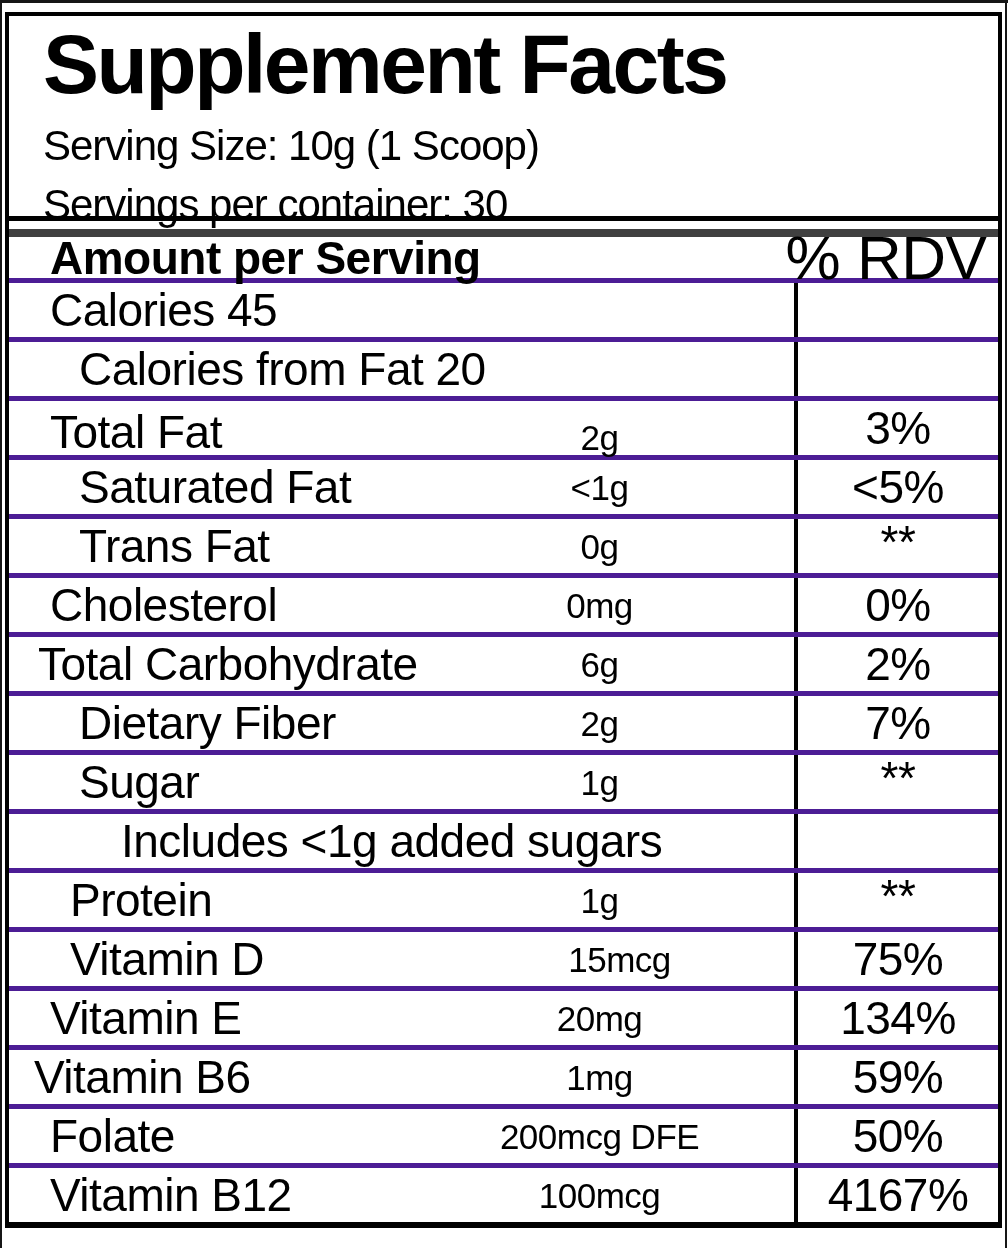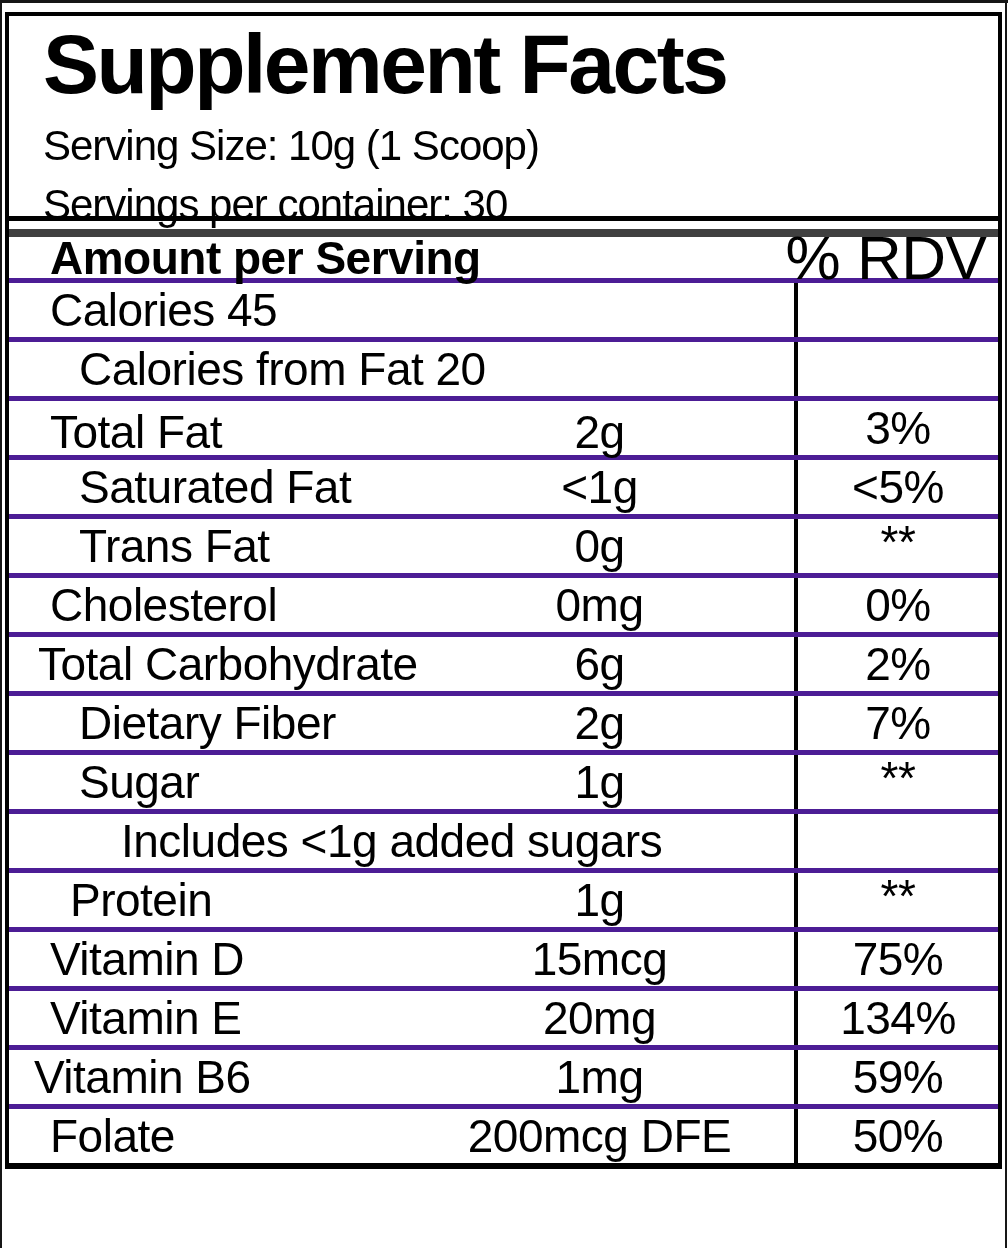--- a/index.html
+++ b/index.html
@@ -86,21 +86,21 @@
     font-size: 46px;
     letter-spacing: -0.5px;
     line-height: 1;
     white-space: nowrap;
   }
   .amt {
     position: absolute;
     left: 400px;
     width: 381px;
     text-align: center;
-    font-size: 46px;
+    font-size: 35px;
     letter-spacing: -0.5px;
     line-height: 1;
     white-space: nowrap;
   }
   .cell-rdv {
     width: 204px;
     border-left: 4px solid #000;
     display: flex;
     align-items: center;
     justify-content: center;
@@ -206,21 +206,21 @@
     <div class="cell-rdv"></div>
   </div>
   <div class="row">
     <div class="cell-main" style="padding-left: 61px;">
         <span class="lbl">Protein</span>
         <span class="amt">1g</span>
       </div>
     <div class="cell-rdv top">**</div>
   </div>
   <div class="row">
-    <div class="cell-main" style="padding-left: 41px;">
+    <div class="cell-main" style="padding-left: 41px; margin-left: 20px;">
         <span class="lbl">Vitamin D</span>
         <span class="amt">15mcg</span>
       </div>
     <div class="cell-rdv">75%</div>
   </div>
   <div class="row">
     <div class="cell-main" style="padding-left: 41px; border-radius: 16px;">
         <span class="lbl">Vitamin E</span>
         <span class="amt">20mg</span>
       </div>
@@ -233,14 +233,21 @@
       </div>
     <div class="cell-rdv">59%</div>
   </div>
   <div class="row">
     <div class="cell-main" style="padding-left: 41px;">
         <span class="lbl">Folate</span>
         <span class="amt">200mcg DFE</span>
       </div>
     <div class="cell-rdv">50%</div>
   </div>
+  <div class="row">
+    <div class="cell-main" style="padding-left: 41px;">
+        <span class="lbl">Vitamin B12</span>
+        <span class="amt">100mcg</span>
+      </div>
+    <div class="cell-rdv">4167%</div>
+  </div>
 
 </div>
 
 </body></html>

